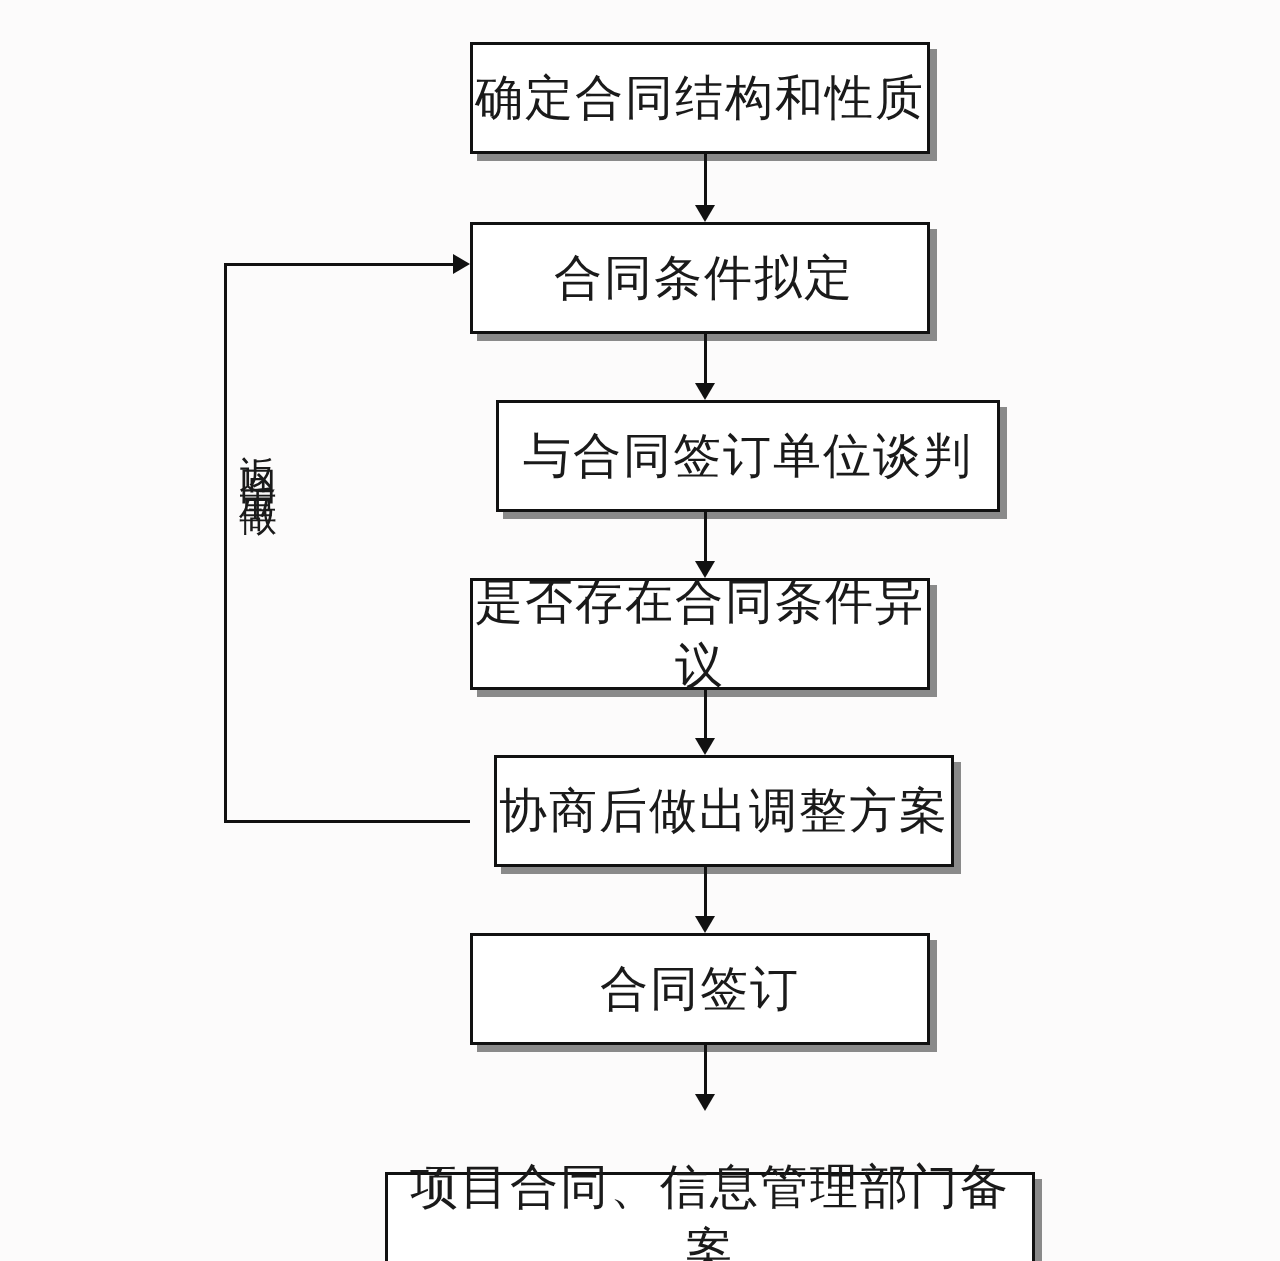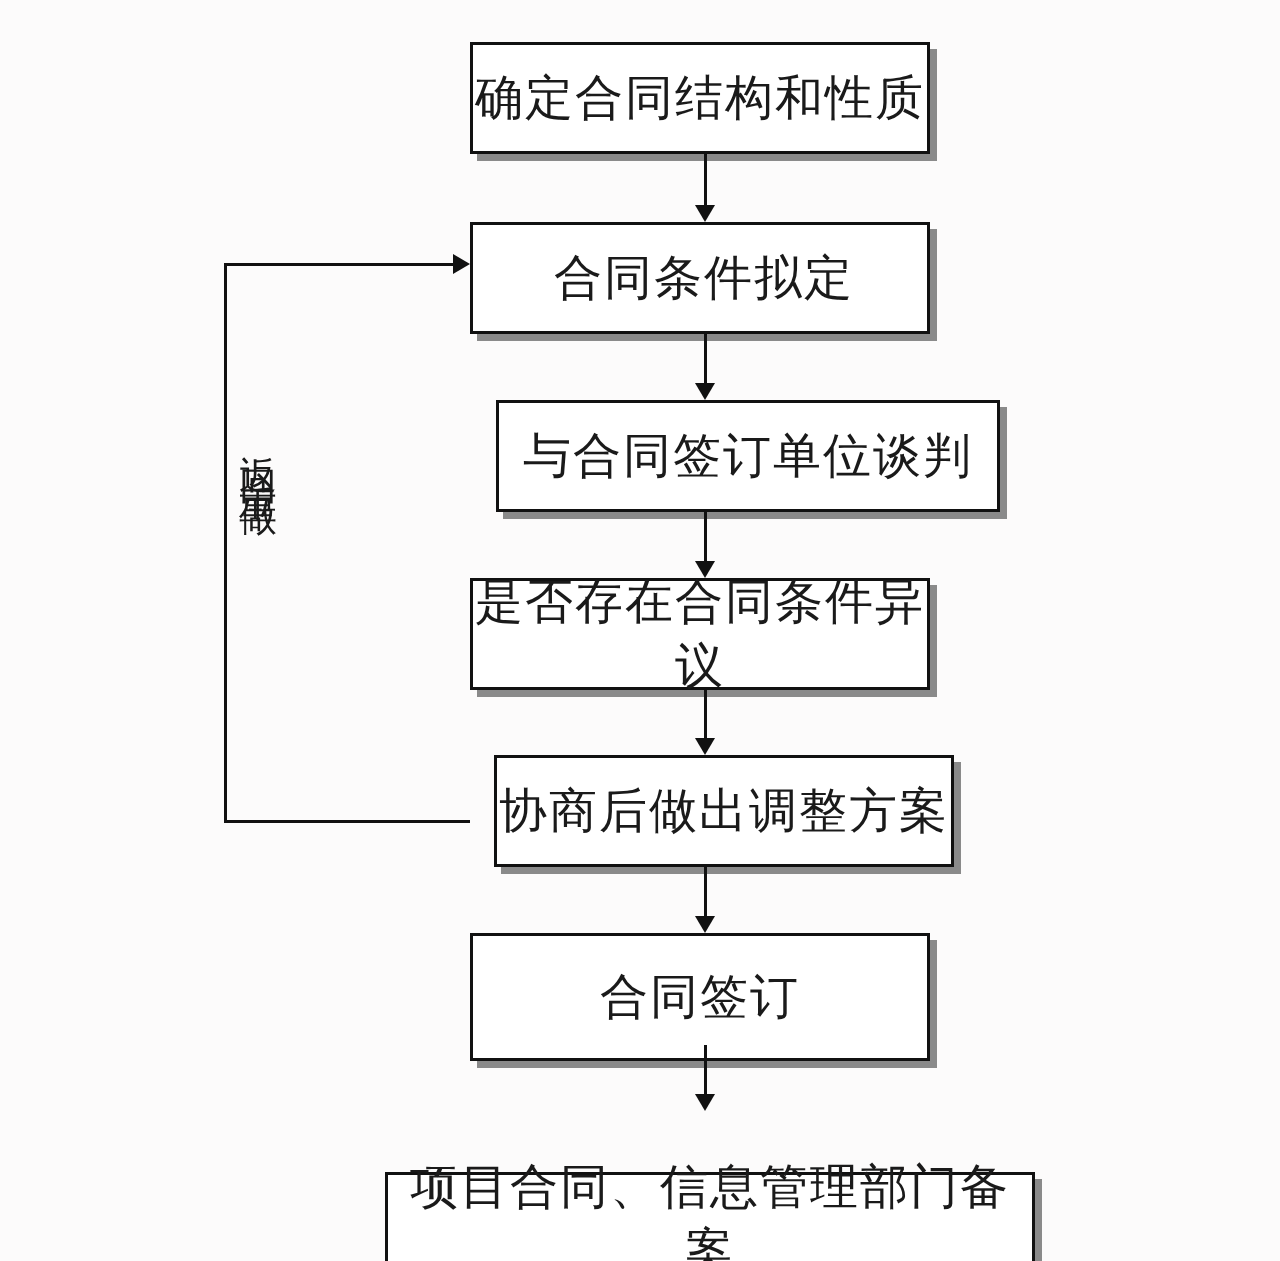--- a/index.html
+++ b/index.html
@@ -27,21 +27,21 @@
     letter-spacing: 2px;
     color: #1a1a1a;
     box-sizing: border-box;
     text-align: center;
   }
   .n1 { left: 470px; top: 42px;   width: 460px; height: 112px; }
   .n2 { left: 470px; top: 222px;  width: 460px; height: 112px; padding-left: 8px; }
   .n3 { left: 496px; top: 400px;  width: 504px; height: 112px; }
   .n4 { left: 470px; top: 578px;  width: 460px; height: 112px; }
   .n5 { left: 470px; top: 755px;  width: 460px; height: 112px; margin-left: 24px; }
-  .n6 { left: 470px; top: 933px;  width: 460px; height: 128px; }
+  .n6 { left: 470px; top: 933px;  width: 460px; height: 112px; }
   .n7 { left: 385px; top: 1172px; width: 650px; height: 114px; align-items: flex-end; }
 
   .vline, .hline {
     position: absolute;
     background: #111111;
   }
   .vline { width: 3px; }
   .hline { height: 3px; }
 
   .arrow-down {

